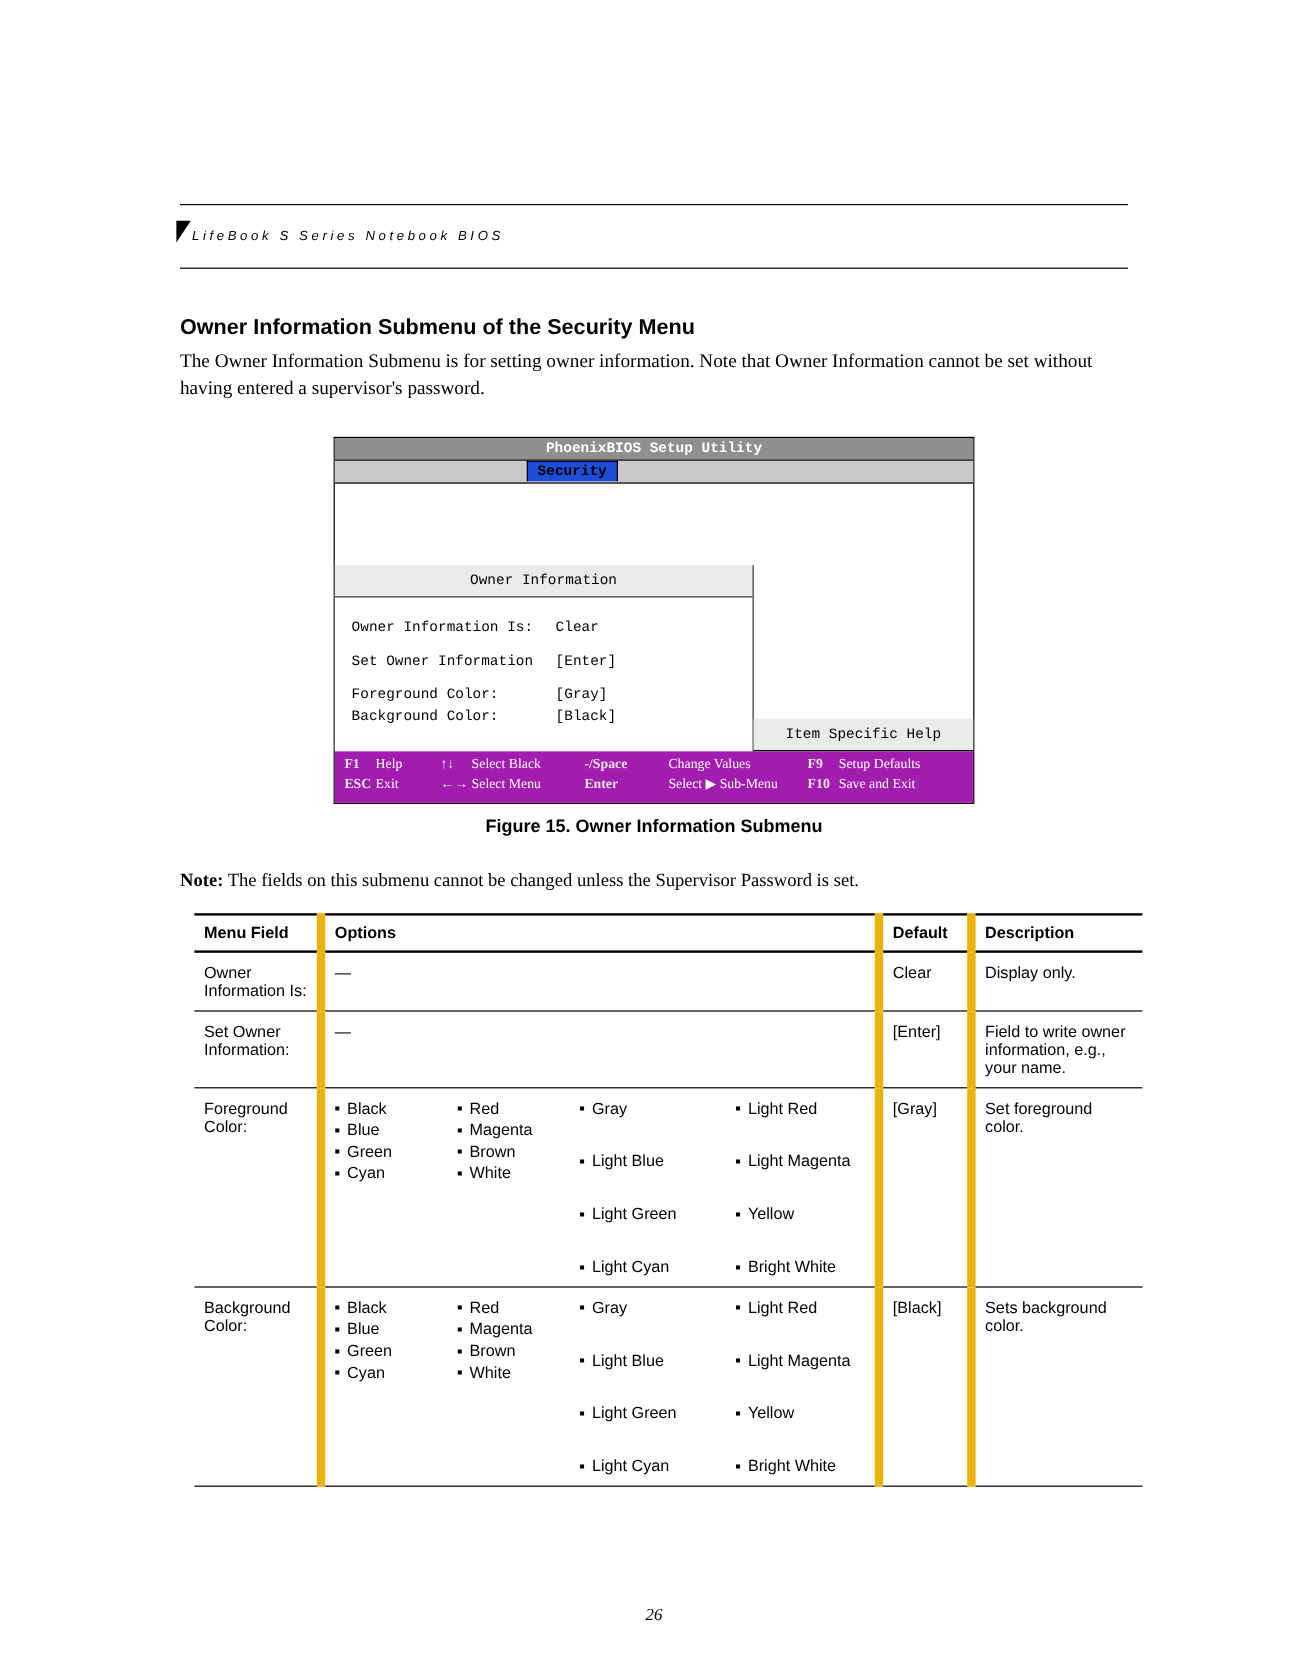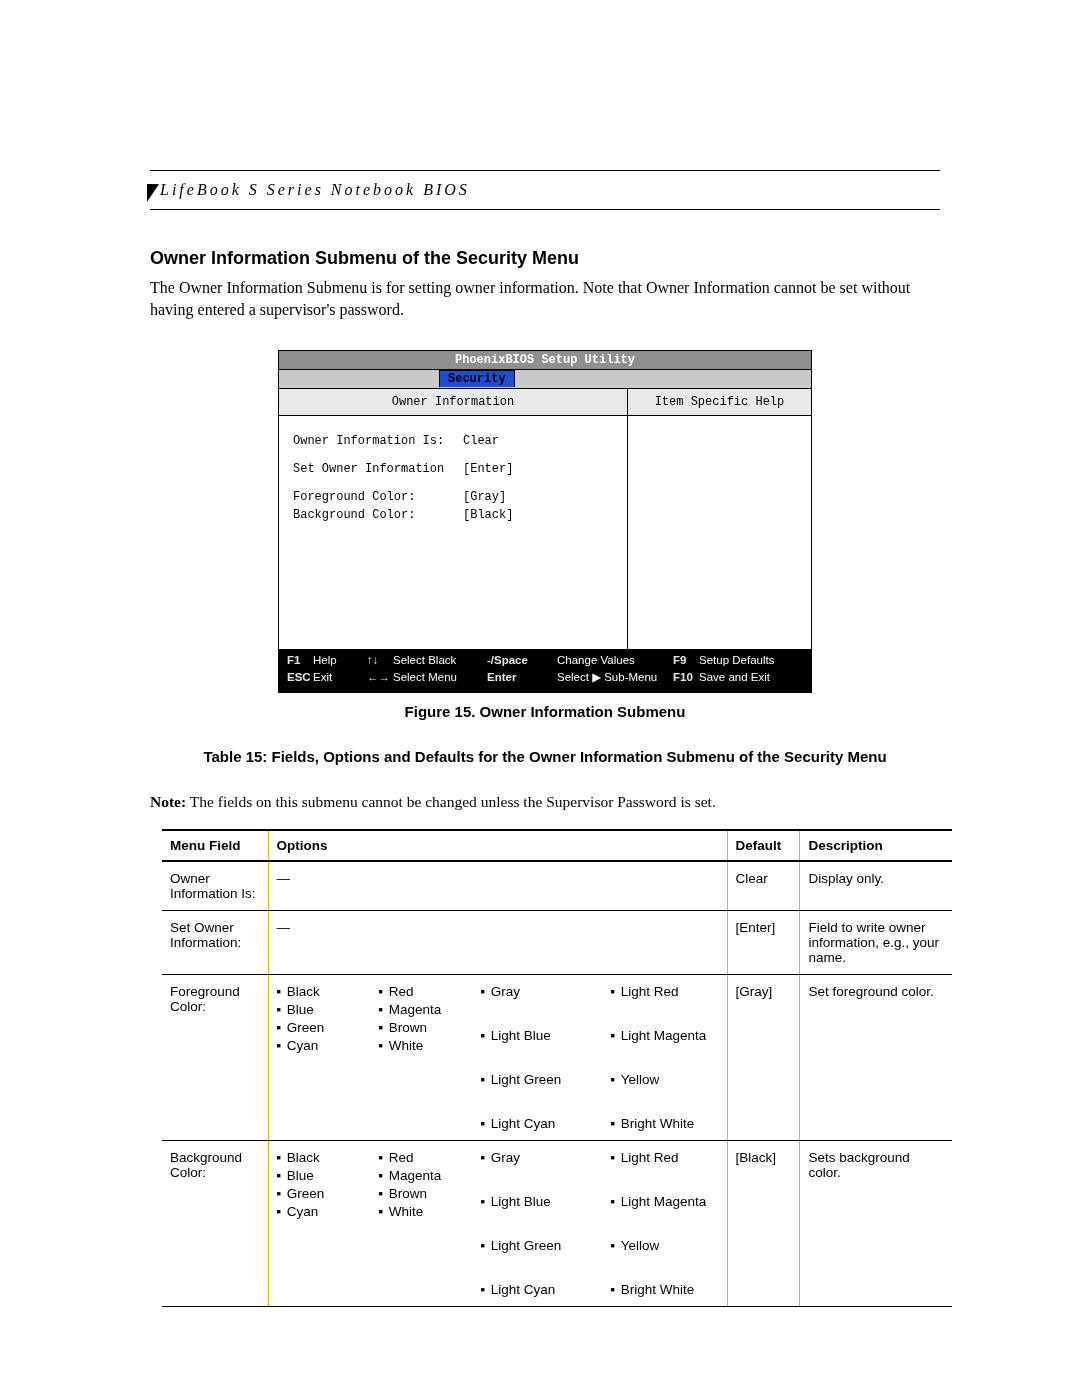--- a/index.html
+++ b/index.html
@@ -19,23 +19,23 @@
     left: 147px;
     top: 184px;
     width: 0;
     height: 0;
     border-left: 12px solid #000;
     border-bottom: 18px solid transparent;
   }
   .running-head {
     border-top: 1px solid #000;
     border-bottom: 1px solid #000;
-    padding: 10px 10px;
-    font-family: Liberation Serif, serif;
-    font-size: 16px;
+    padding: 20px 10px;
+    font-family: Liberation Sans, sans-serif;
+    font-size: 11px;
     font-style: italic;
     letter-spacing: 3px;
     margin-bottom: 38px;
   }
   h2.section-title {
     font-family: "Segoe UI", Arial, sans-serif;
     font-weight: 700;
     font-size: 18px;
     margin: 0 0 8px 0;
   }
@@ -71,21 +71,22 @@
     left: 160px;
     top: 0;
     background: #1d4ed8;
     border: 1px solid #000;
     border-bottom: none;
     padding: 1px 8px;
     font-weight: bold;
   }
   .bios-body {
     display: flex;
-    height: 260px;
+    height: 223px;
+    align-items: flex-end;
   }
   .bios-left {
     flex: 1.9;
     border-right: 1px solid #000;
     display: flex;
     flex-direction: column;
   }
   .bios-right {
     flex: 1;
   }
@@ -97,23 +98,23 @@
   }
   .bios-fields {
     padding: 18px 14px;
     background: #fff;
     flex: 1;
   }
   .bios-row { display: flex; margin-bottom: 4px; }
   .bios-row.gap { margin-bottom: 14px; }
   .bios-label { width: 170px; }
   .bios-footer {
-    background: #000000;
+    background: #a21caf;
     color: #fff;
-    font-family: Liberation Sans, sans-serif;
+    font-family: Liberation Serif, serif;
     font-size: 11.5px;
     padding: 3px 8px 5px 8px;
     line-height: 1.5;
   }
   .bios-footer .kw { color: #e6e6e6; font-weight: bold; }
   .bf-row { display: flex; }
   .bf-cell1 { width: 80px; }
   .bf-cell2 { width: 120px; }
   .bf-cell3 { width: 70px; }
   .bf-cell4 { flex: 1; }
@@ -150,21 +151,21 @@
     border-top: 2px solid #000;
     border-bottom: 2px solid #000;
     padding: 7px 8px;
   }
   table.fields td {
     vertical-align: top;
     border-bottom: 1px solid #000;
     padding: 9px 8px;
   }
   table.fields th + th, table.fields td + td {
-    border-left: 1px solid #eab308;
+    border-left: 7px solid #eab308;
   }
   .col-menu  { width: 100px; }
   .col-opts  { }
   .col-def   { width: 62px; }
   .col-desc  { width: 172px; }
   .opt-cols { display: flex; gap: 22px; }
   .opt-col  { display: flex; flex-direction: column; gap: 3px; min-width: 80px; }
   .opt-col.wide { min-width: 108px; gap: 29px; }
   .bullet::before {
     content: "\25A0";
@@ -234,21 +235,20 @@
         <span class="bf-cell1"><span class="kw bf-key">ESC</span><span>Exit</span></span>
         <span class="bf-cell2"><span class="kw bf-key">←→</span><span>Select Menu</span></span>
         <span class="bf-cell3 kw">Enter</span>
         <span class="bf-cell4">Select ▶ Sub-Menu</span>
         <span class="bf-cell5"><span class="kw bf-key">F10</span><span>Save and Exit</span></span>
       </div>
     </div>
   </div>
 
   <div class="fig-cap">Figure 15.  Owner Information Submenu</div>
-  <div class="tbl-cap">Table 15: Fields, Options and Defaults for the Owner Information Submenu of the Security Menu</div>
 
   <p class="note">
     <b>Note:</b><span> The fields on this submenu cannot be changed unless the Supervisor Password is set.</span>
   </p>
 
   <table class="fields">
     <thead>
       <tr>
         <th class="col-menu">Menu Field</th>
         <th class="col-opts">Options</th>

